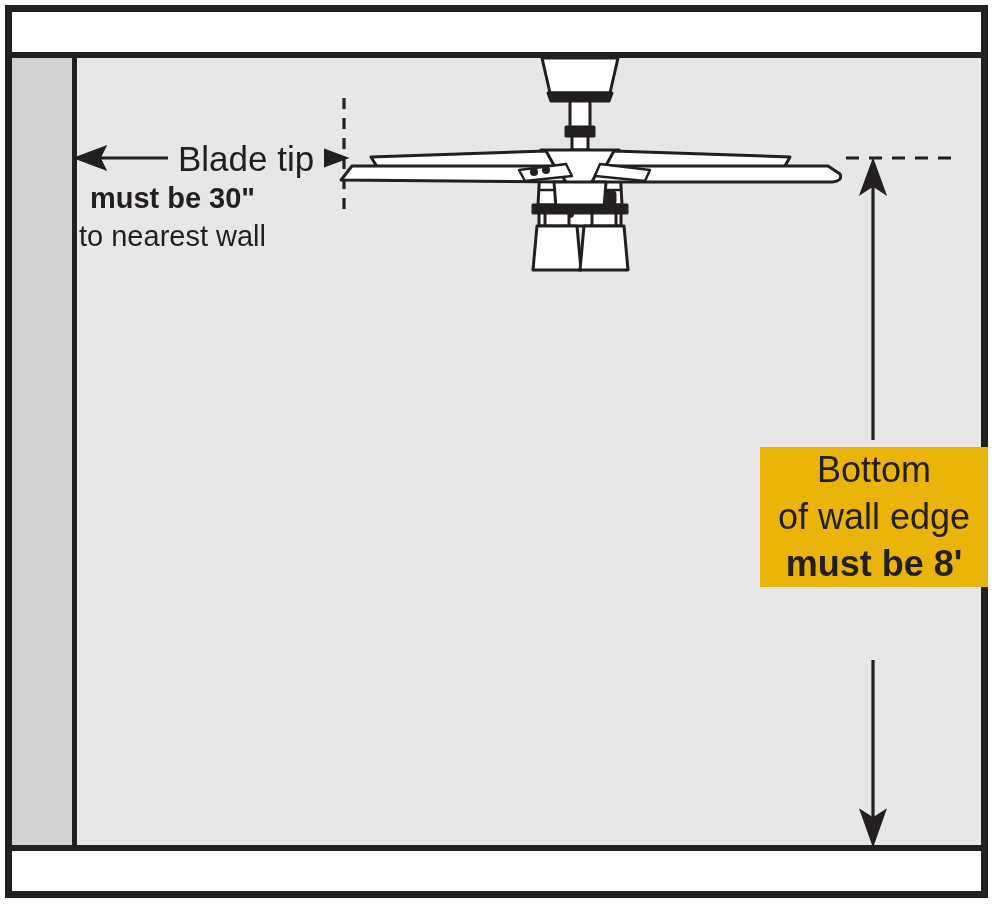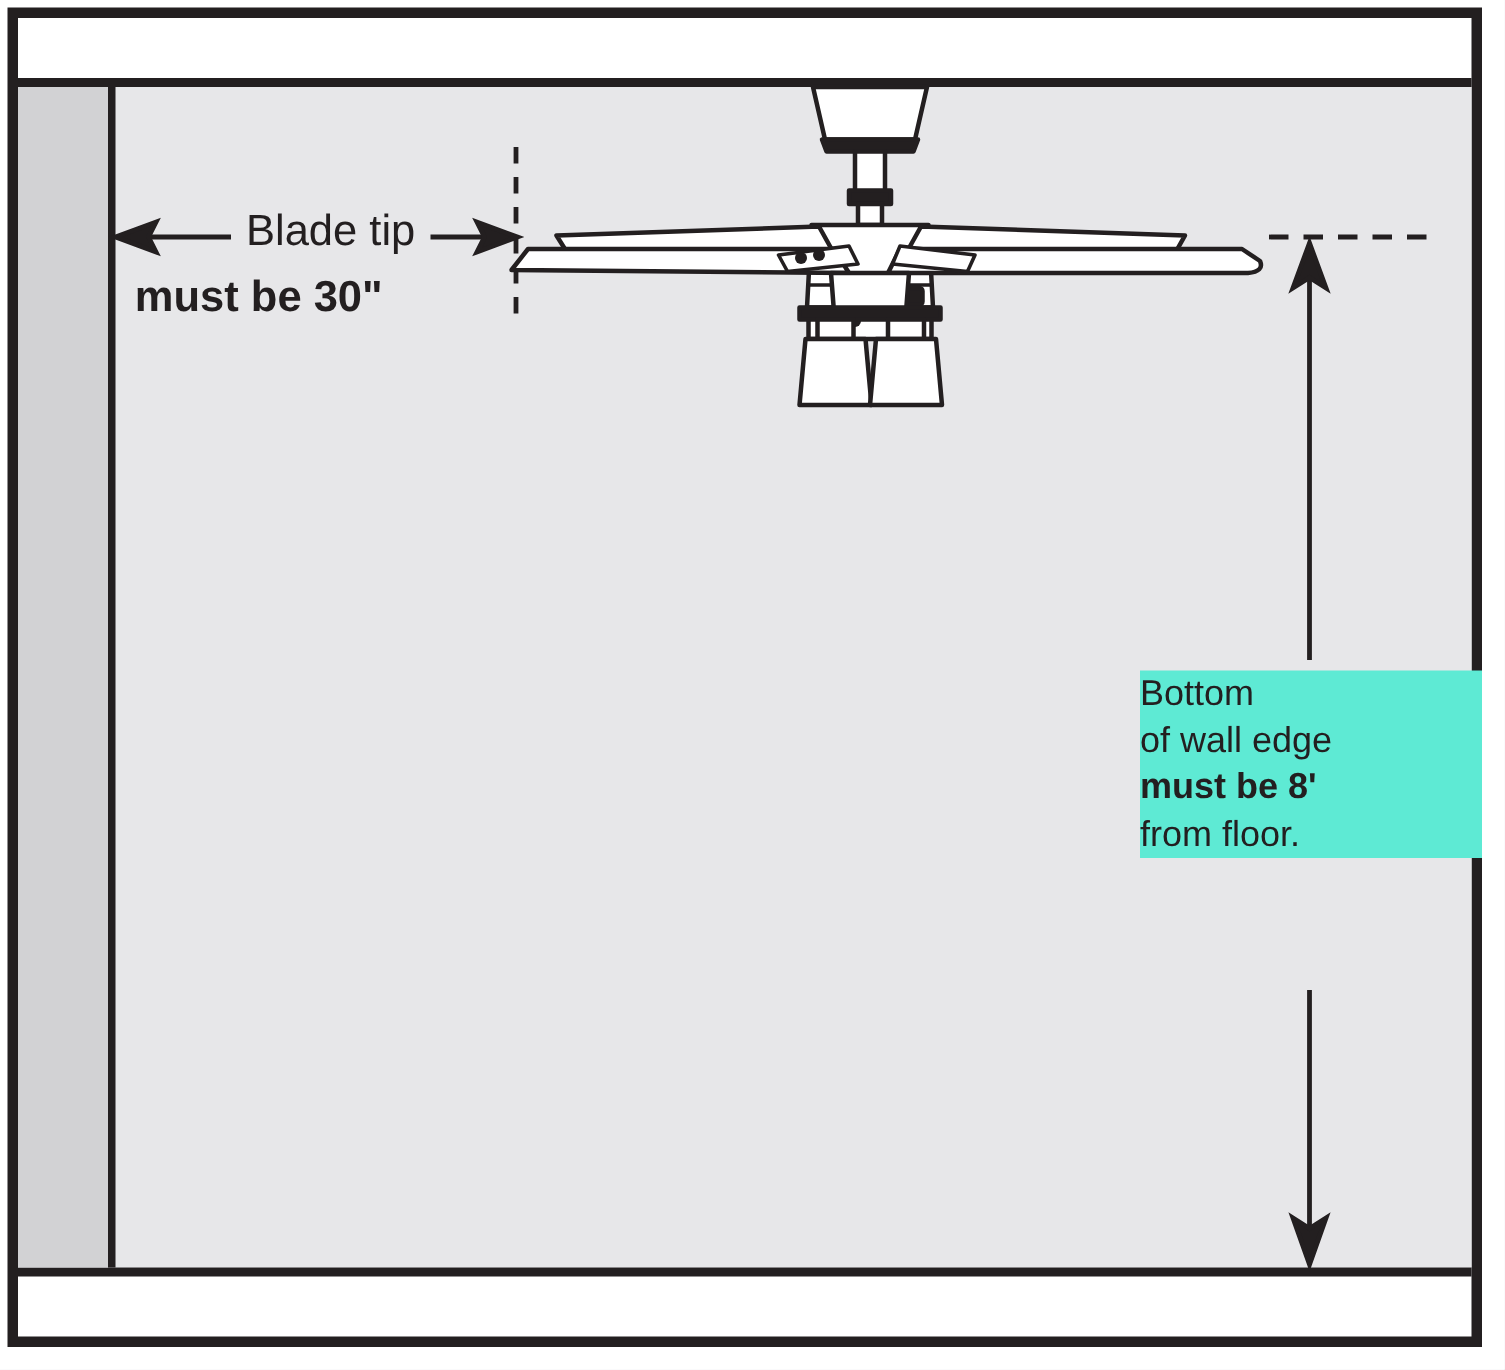--- a/index.html
+++ b/index.html
@@ -95,41 +95,41 @@
   #callout-left {
     left: 0px;
     top: 136px;
     width: 345px;
     font-size: 29px;
     text-align: center;
   }
   #callout-left .first-line {
     
     position: absolute;
-    left: 154px;
+    left: 168px;
     top: 0px;
     background: #e7e7e9;
     padding: 0 10px;
-    font-size: 29px;
+    font-size: 35px;
   }
   #callout-left .rest {
     position: absolute;
     left: 0;
     top: 44px;
     width: 345px;
     text-align: center;
   }
 
   #callout-right {
     left: 760px;
     top: 447px;
     width: 228px;
-    font-size: 24px;
-    text-align: left;
-    background: #5eead4;
+    font-size: 36px;
+    text-align: center;
+    background: #eab308;
   }
 </style>
 </head>
 <body>
 
 <div id="stage">
 
   <div class="outer-frame"></div>
 
   <div class="room"></div>
@@ -213,23 +213,23 @@
           <path d="M 584,226 L 624,226 L 628,270 L 580,270 Z"></path>
         </g>
       </g>
     </g>
   </svg>
 
   <div class="callout" id="callout-left">
     <span class="first-line">Blade tip</span>
     <span class="rest">
       <span class="ln bold">must be 30"</span>
+      <span class="ln">to nearest wall</span>
     </span>
   </div>
 
   <div class="callout" id="callout-right">
     <span class="ln">Bottom</span>
     <span class="ln">of wall edge</span>
     <span class="ln bold">must be 8'</span>
-    <span class="ln">from floor.</span>
   </div>
 
 </div>
 
 </body></html>

